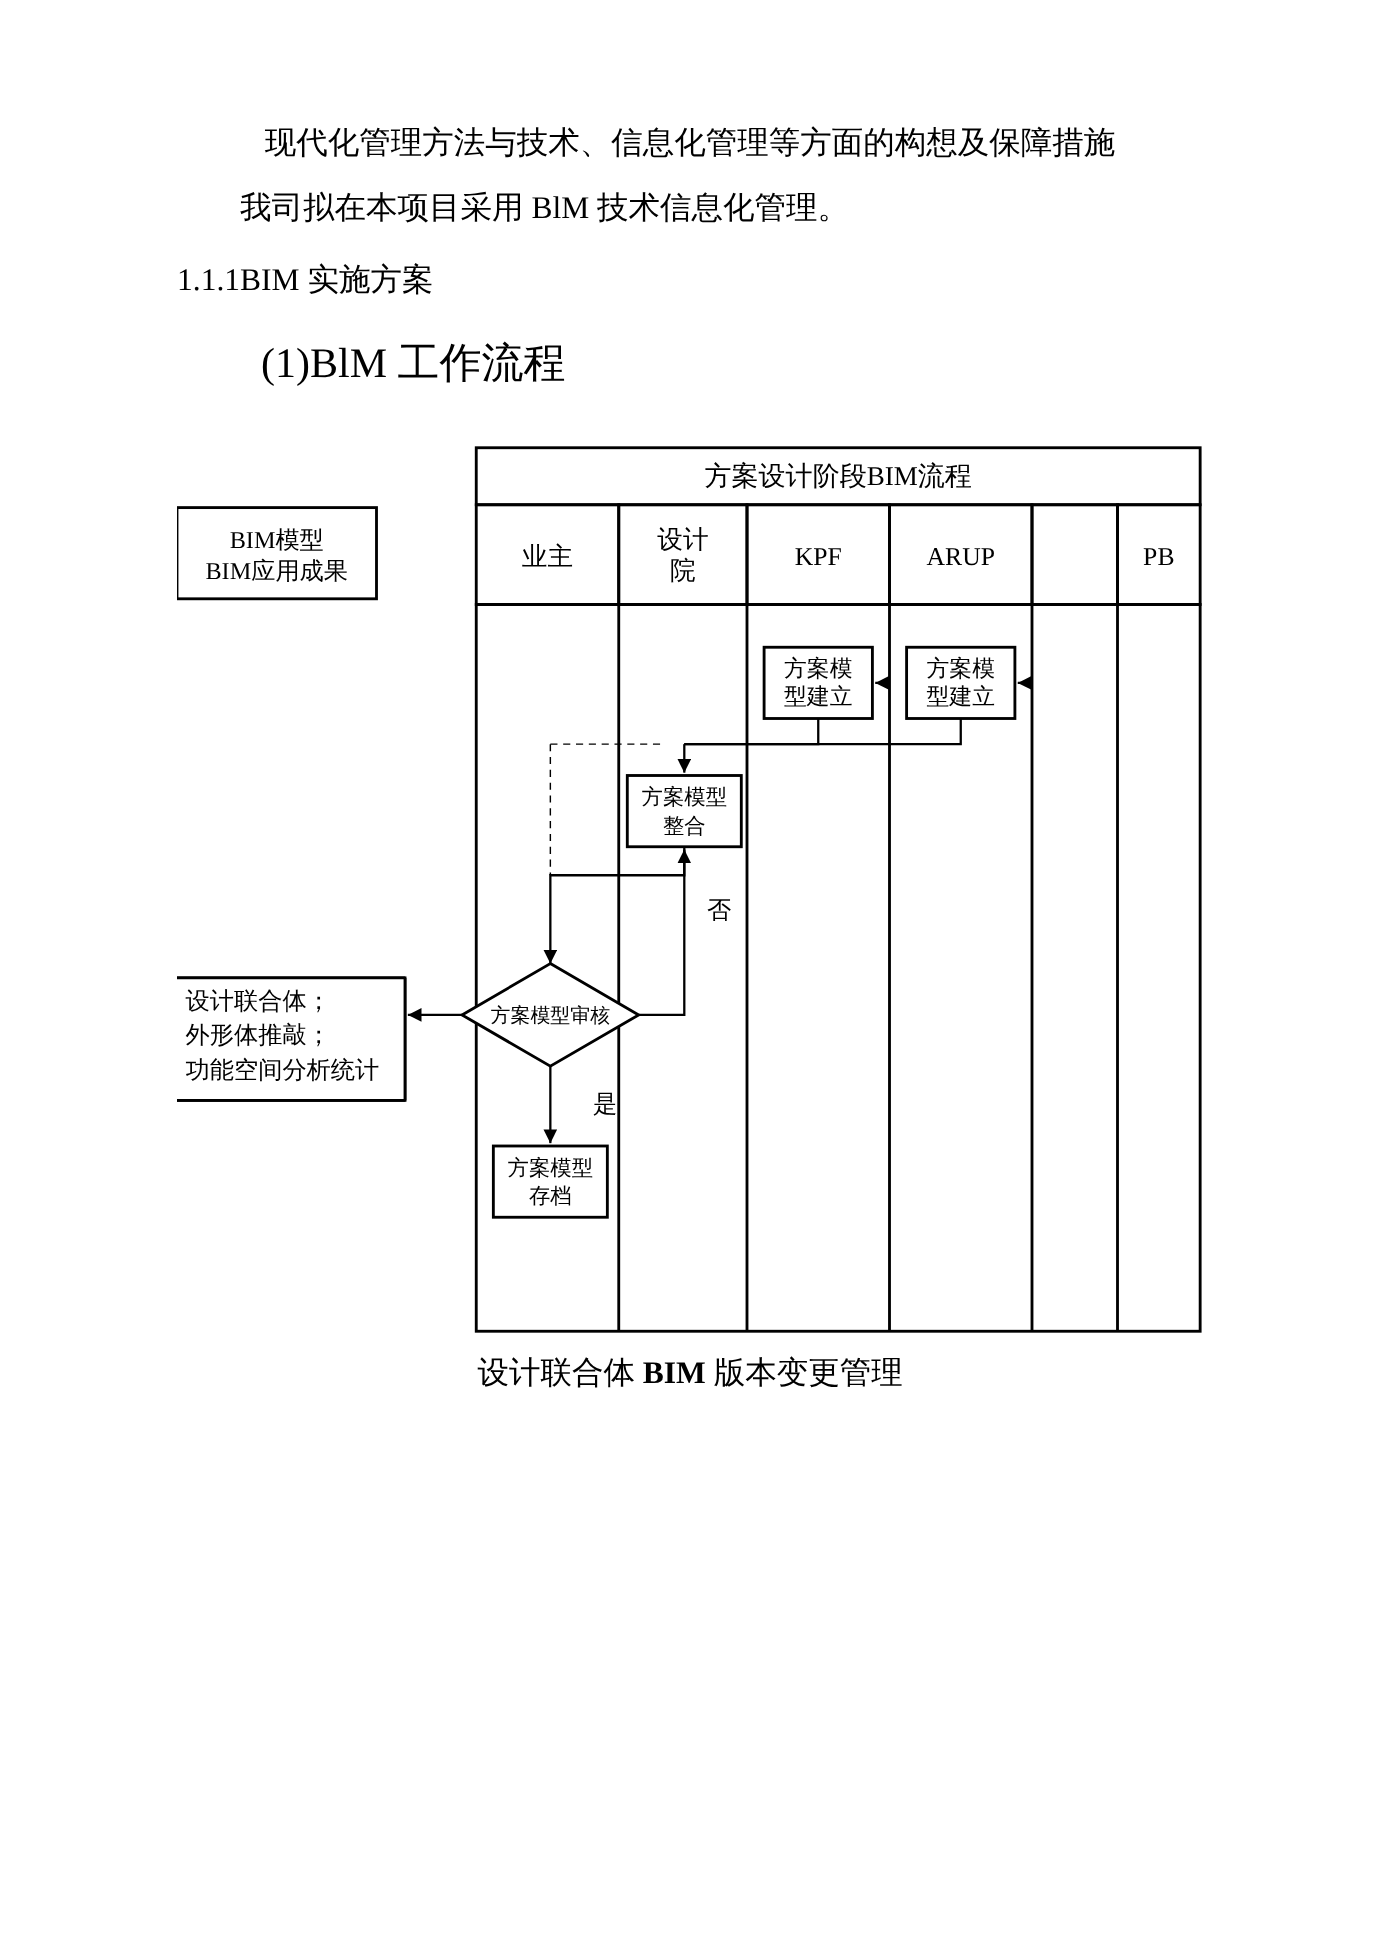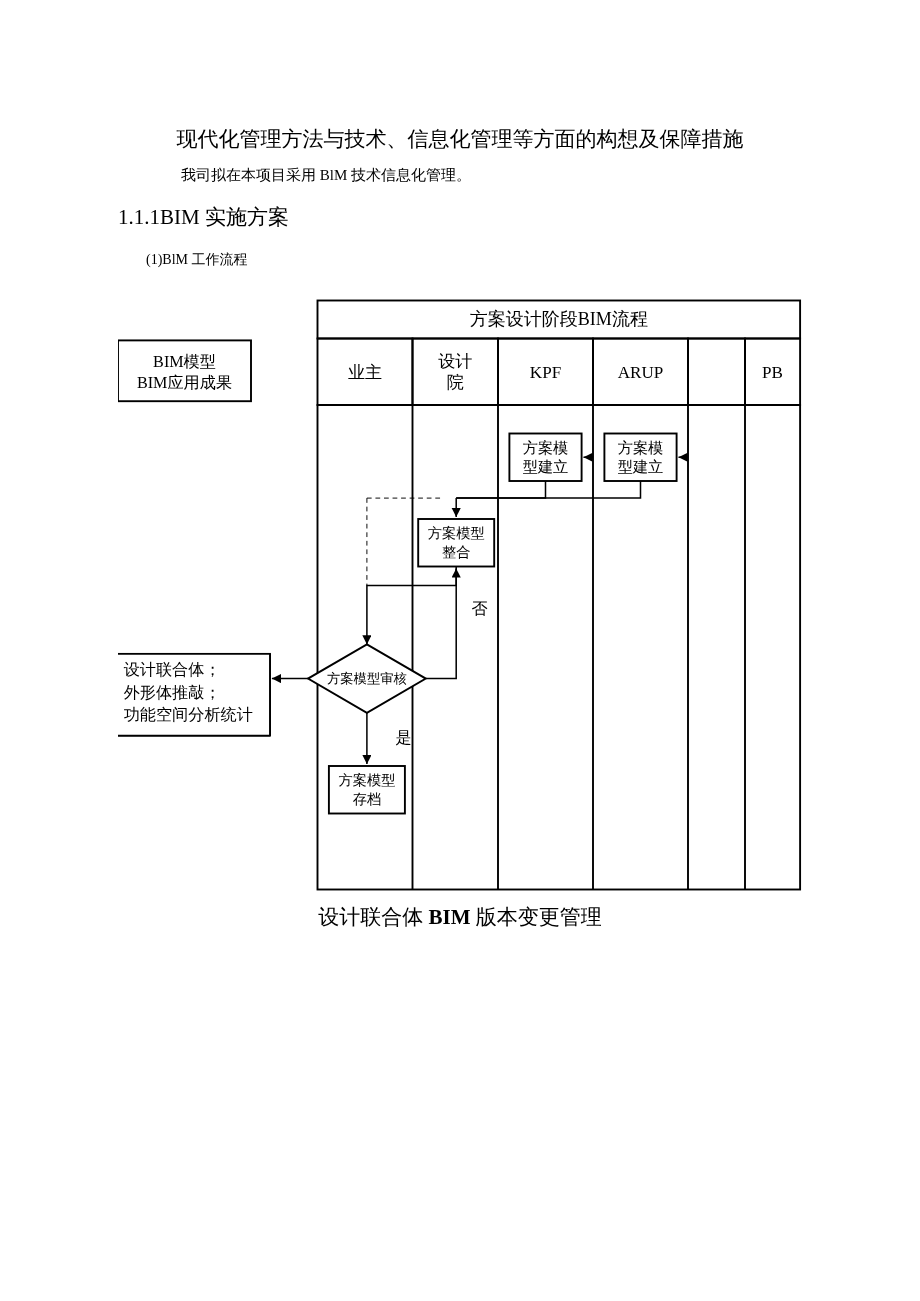--- a/index.html
+++ b/index.html
@@ -5,42 +5,41 @@
   body {
     margin: 0;
     background: #fff;
     font-family: "SimSun", "宋体", serif;
     color: #000;
     width: 920px;
   }
   .page {
     width: 920px;
     box-sizing: border-box;
-    padding: 120px 118px 60px 118px;
+    padding: 76px 118px 60px 118px;
   }
   .title-line {
     text-align: center;
     font-size: 21px;
     line-height: 1.9;
   }
   .para {
-    font-size: 15px;
+    font-size: 21px;
     line-height: 2.1;
     text-indent: 2em;
     text-align: justify;
-    margin-left: 33px;
   }
   .heading {
     font-size: 21px;
     line-height: 2.1;
     font-weight: normal;
     margin-top: 4px;
   }
   .subhead {
-    font-size: 14px;
+    font-size: 28px;
     line-height: 2.1;
     text-indent: 2em;
     margin-top: 6px;
   }
   .diagram-wrap {
     margin-top: 10px;
     display: flex;
     justify-content: flex-end;
   }
   svg {

